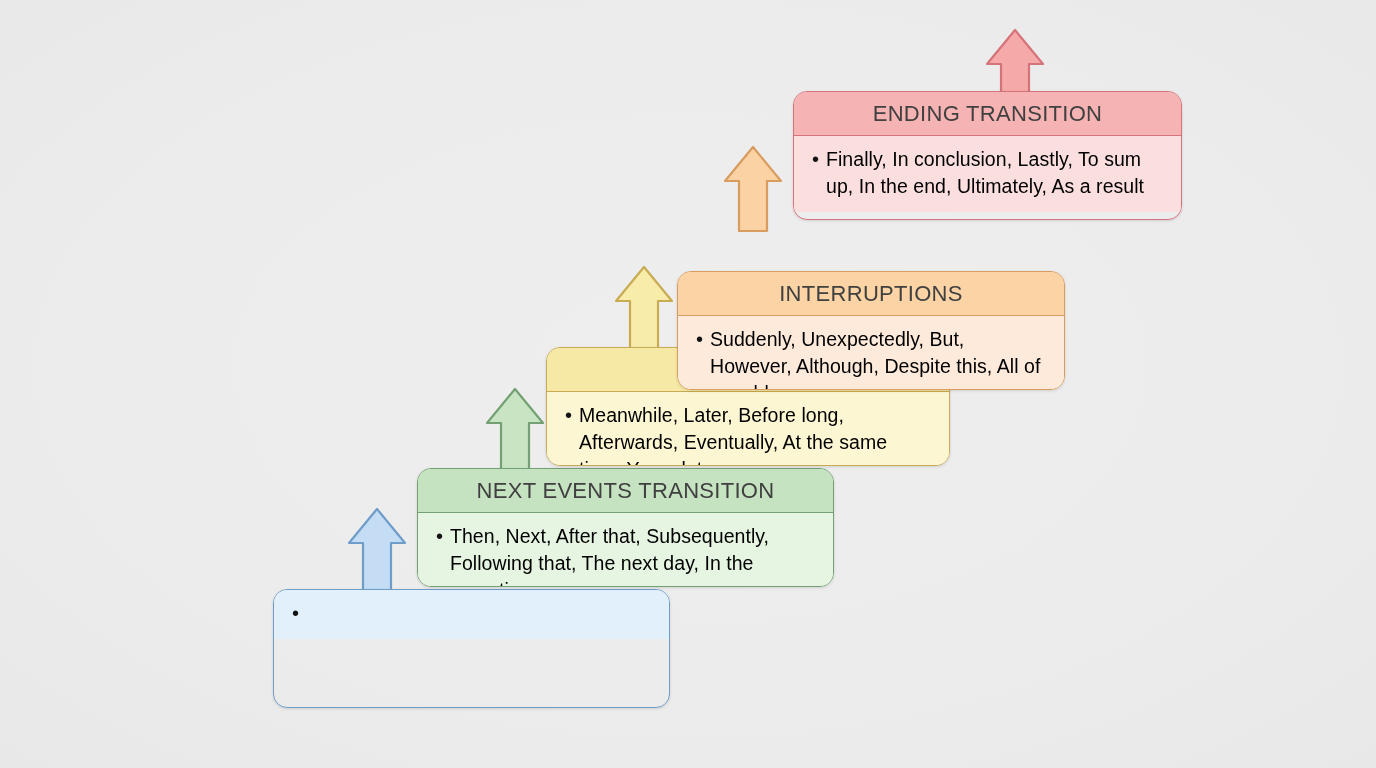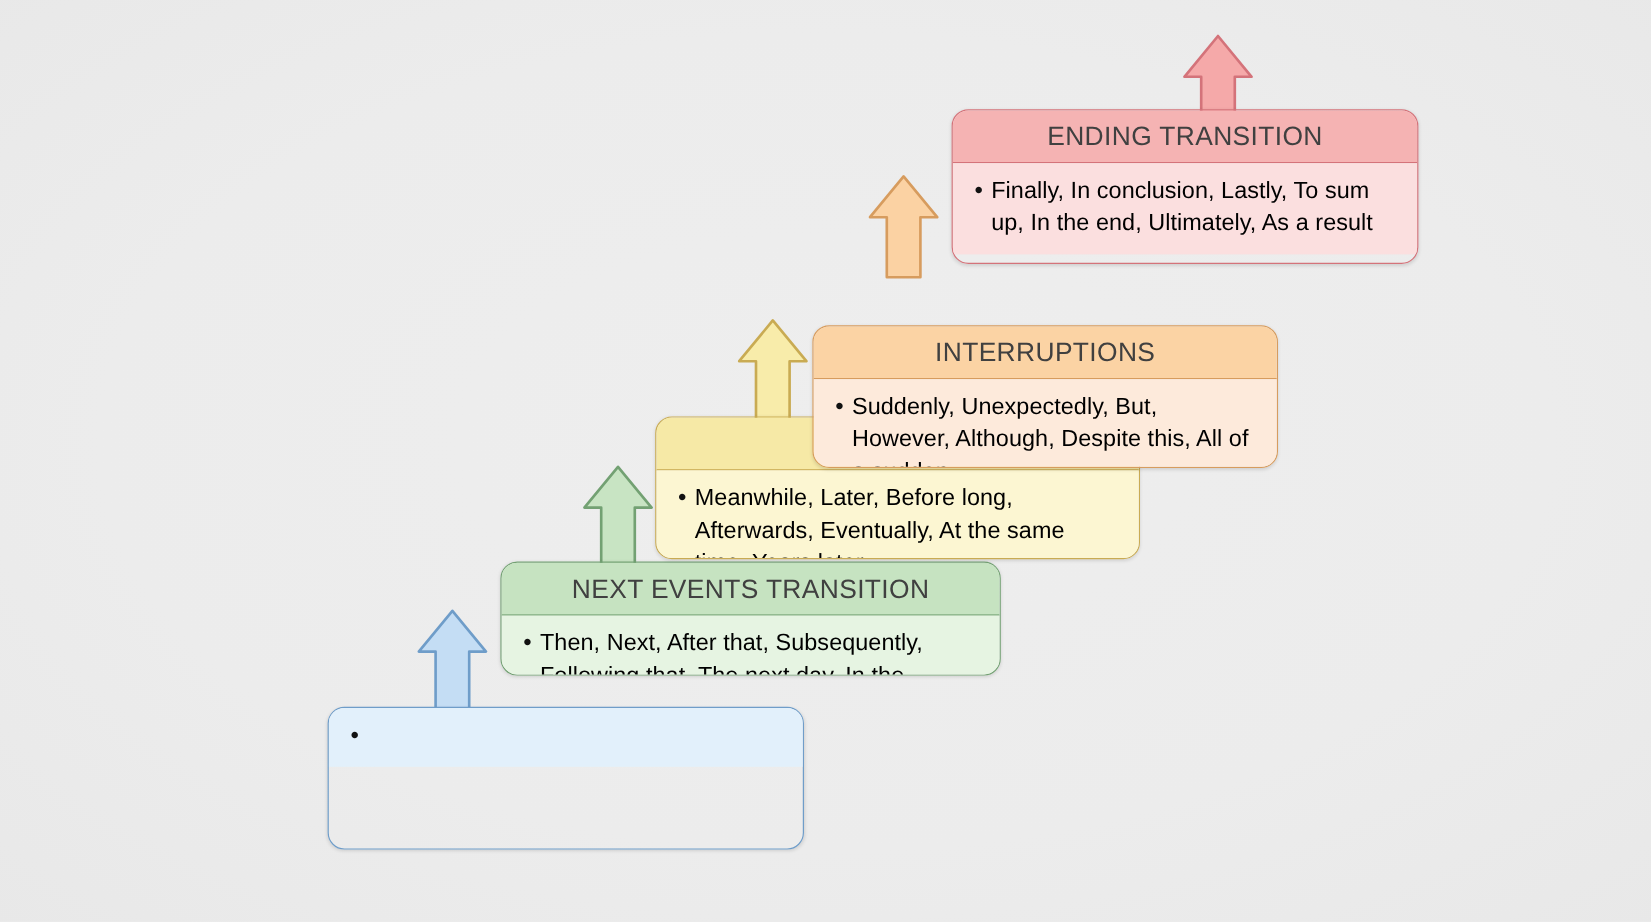--- a/index.html
+++ b/index.html
@@ -112,21 +112,21 @@
     </svg>
   </div>
 
   <div class="step" style="left:273px; top:589px; width:397px; height:119px;
               --stroke:#6f9dc9; --headfill:#bddcf0; --bodyfill:#e2f0fb;">
     <div class="step-body">
       <span class="bullet-dot">•</span>
     </div>
   </div>
 
-  <div class="step" style="left:417px; top:468px; width:417px; height:95px;
+  <div class="step" style="left:417px; top:468px; width:417px; height:119px;
               --stroke:#73a173; --headfill:#c6e3c1; --bodyfill:#e6f4e2;">
     <div class="step-title">NEXT EVENTS TRANSITION</div>
     <div class="step-body">
       <span class="bullet-dot">•</span>
       <span class="bullet-text">Then, Next, After that, Subsequently, Following that, The next day, In the meantime</span>
     </div>
   </div>
 
   <div class="step" style="left:546px; top:347px; width:404px; height:119px;
               --stroke:#c9ab53; --headfill:#f6e9a6; --bodyfill:#fcf6d2;">

